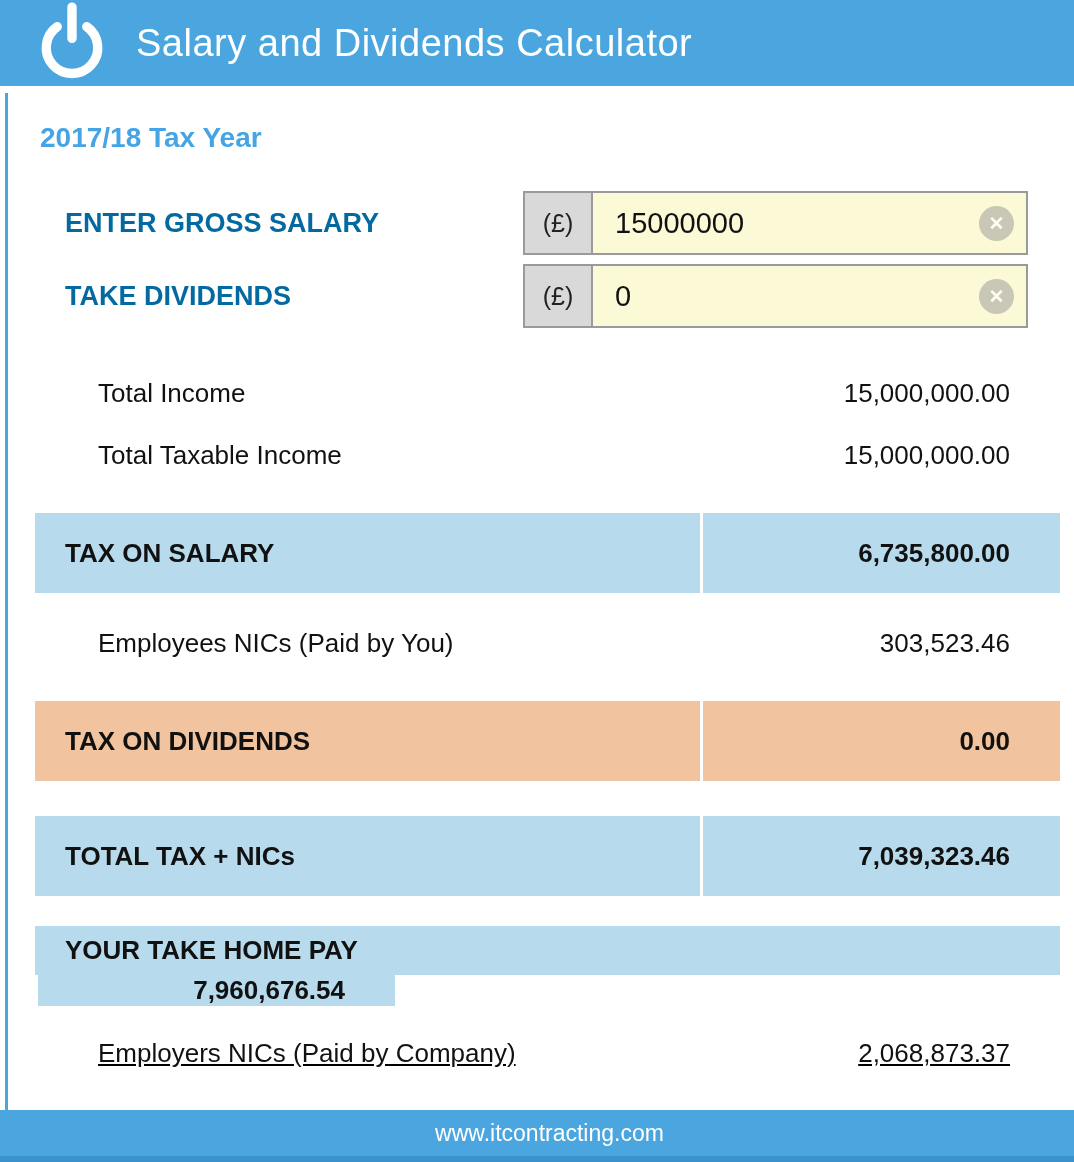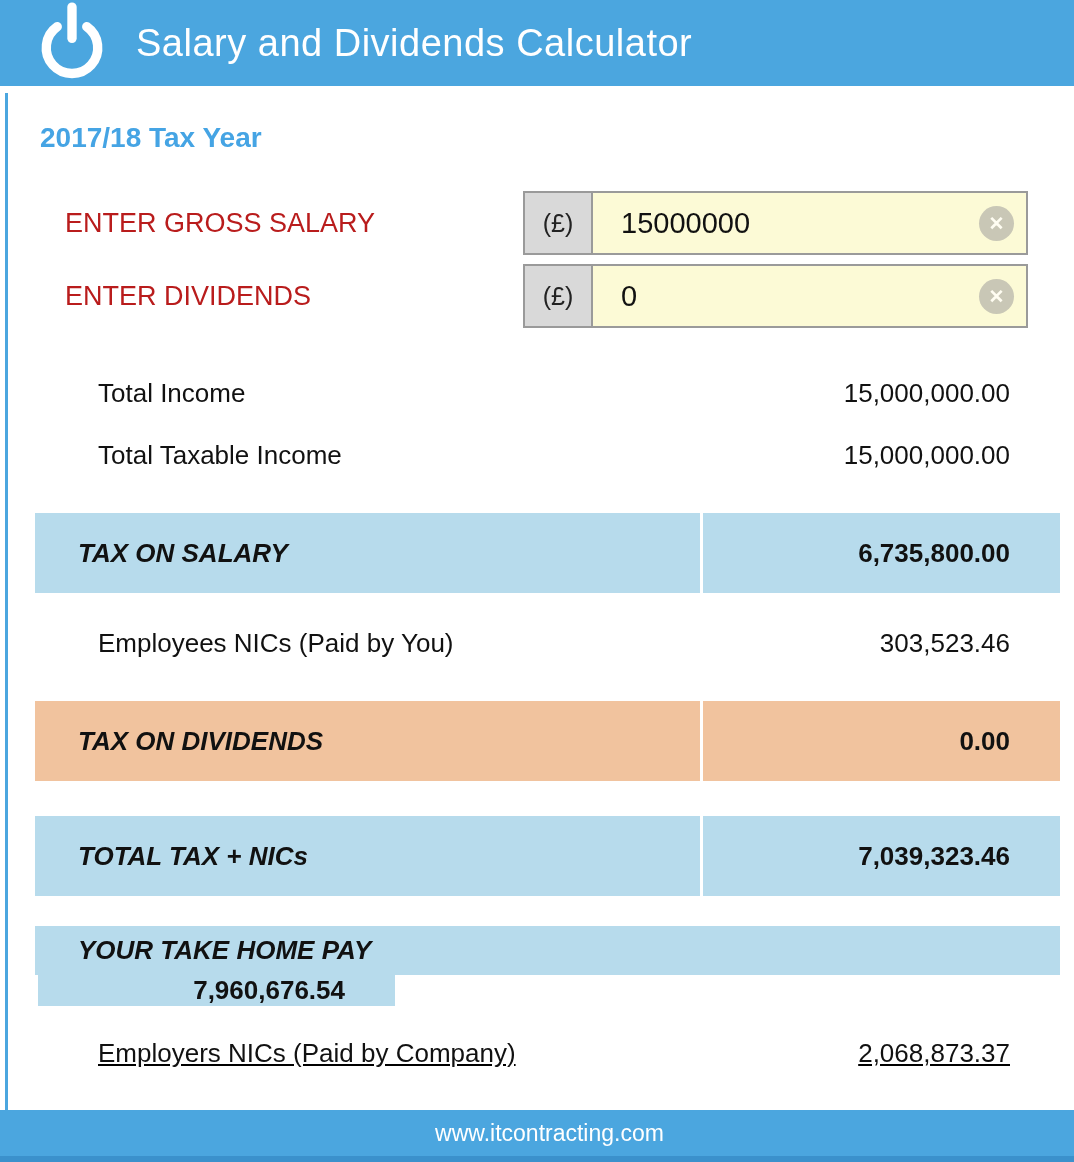--- a/index.html
+++ b/index.html
@@ -22,52 +22,52 @@
   }
   .main { padding:0 14px 0 35px; }
   .tax-year {
     color:#45A4E4; font-size:28px; font-weight:bold; margin:38px 0 0 5px;
     line-height:1;
   }
   .input-row { display:flex; align-items:center; height:66px; }
   .input-row.first { margin-top:38px; }
   .input-row.second { margin-top:7px; }
   .input-label {
-    width:488px; padding-left:30px; font-size:27px; font-weight:normal; color:#b91c1c;
+    width:488px; padding-left:30px; font-size:27px; font-weight:bold; color:#0369a1;
   }
   .input-group {
     display:flex; width:505px; height:64px; border:2px solid #9a9a9a;
     background:#FCFAD6; align-items:stretch;
   }
   .prefix {
     width:68px; background:#D9D9D9; border-right:2px solid #9a9a9a;
     display:flex; align-items:center; justify-content:center;
     font-size:25px; color:#222; flex:0 0 auto;
   }
   .money-input {
     flex:1 1 auto; min-width:0; border:none; background:#FCFAD6;
-    font-size:29px; color:#111; padding-left:28px; outline:none;
+    font-size:29px; color:#111; padding-left:22px; outline:none;
     font-family:"Liberation Sans","DejaVu Sans",sans-serif;
   }
   .clear-btn {
     width:35px; height:35px; border-radius:50%; background:#c9c7b6;
     border:none; color:#fffdf2; align-self:center; margin-right:12px;
     display:flex; align-items:center; justify-content:center;
     font-size:19px; font-weight:bold; cursor:pointer; flex:0 0 auto; line-height:1;
   }
   .calc-row { display:flex; }
   .cell-label { flex:1 1 auto; display:flex; align-items:center; font-size:26px; color:#111; }
   .cell-value {
     width:357px; margin-left:3px; display:flex; align-items:center;
     justify-content:flex-end; padding-right:50px; font-size:26px; color:#111;
   }
   .row-plain { height:62px; }
   .row-plain .cell-label { padding-left:63px; }
   .row-blue, .row-orange { height:80px; font-weight:bold; }
-  .row-blue .cell-label, .row-orange .cell-label { padding-left:43px;font-style:italic; }
+  .row-blue .cell-label, .row-orange .cell-label { padding-left:30px; }
   .row-blue .cell-label, .row-blue .cell-value { background:#B7DBEC; }
   .row-orange .cell-label, .row-orange .cell-value { background:#F1C39E; }
   .mt33 { margin-top:33px; } .mt0 { margin-top:0; } .mt27 { margin-top:27px; }
   .mt19 { margin-top:19px; } .mt35 { margin-top:35px; } .mt30 { margin-top:30px;flex-direction:column; }
   .mt16 { margin-top:16px;text-decoration:underline; }
   .footer {
     position:absolute; left:0; right:0; bottom:0; height:52px;
     background:#4BA6DF; border-bottom:6px solid #3B91CC;
     display:flex; align-items:center; justify-content:center;padding-left:25px;
   }
@@ -96,21 +96,21 @@
     <div class="input-group">
       <div class="prefix">(£)</div>
       <input class="money-input" type="text" value="15000000" style="">
       <button class="clear-btn">
           <span>✕</span>
         </button>
     </div>
   </div>
 
   <div class="input-row second">
-    <div class="input-label">ENTER DIVIDENDS</div>
+    <div class="input-label">TAKE DIVIDENDS</div>
     <div class="input-group">
       <div class="prefix">(£)</div>
       <input class="money-input" type="text" value="0" style="">
       <button class="clear-btn">
           <span>✕</span>
         </button>
     </div>
   </div>
 
   <div class="calc-row row-plain mt33">

